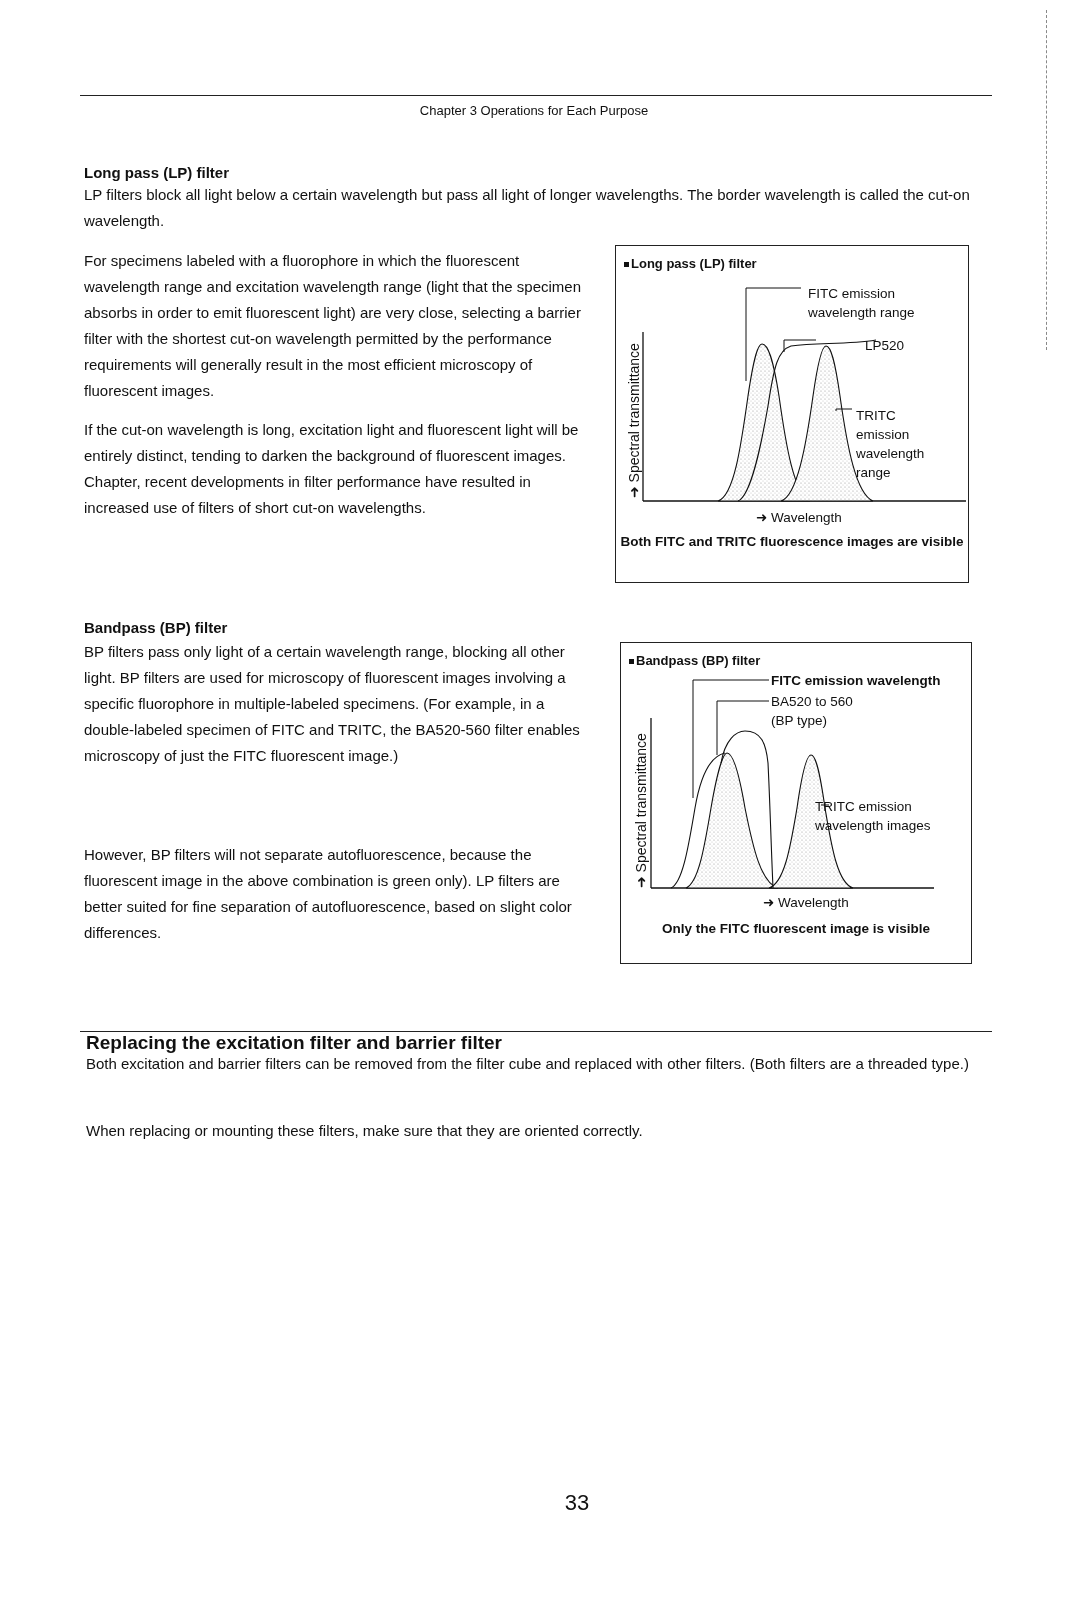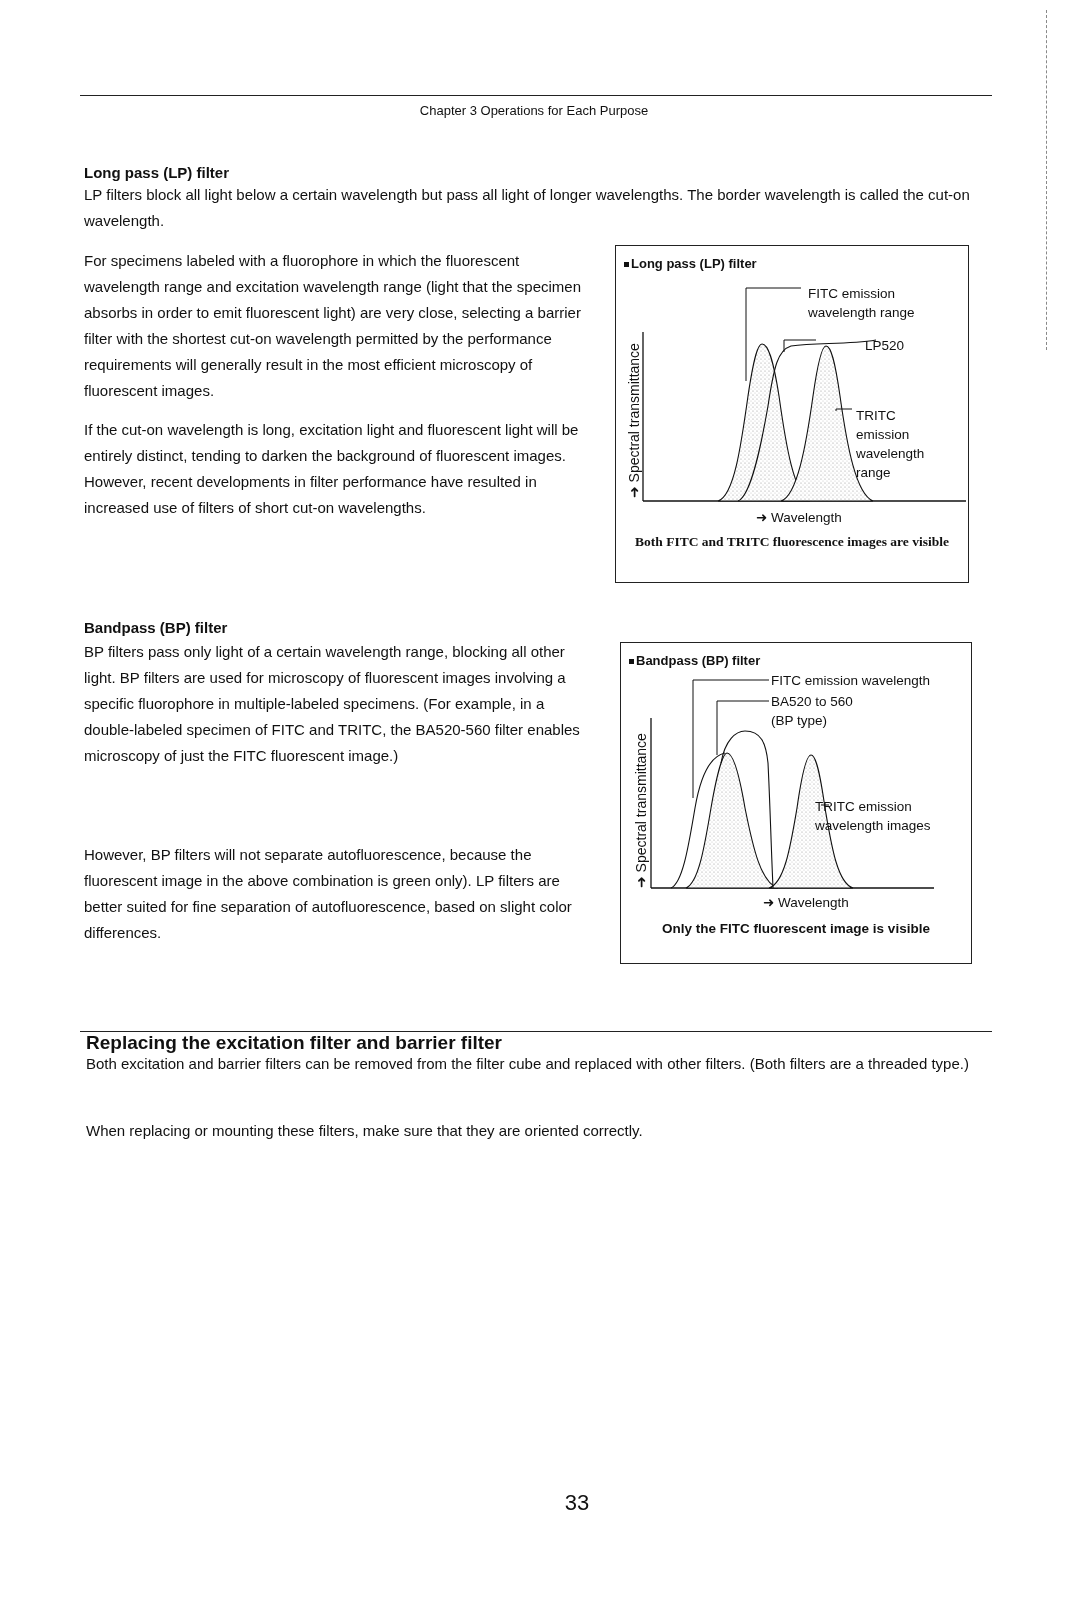--- a/index.html
+++ b/index.html
@@ -22,21 +22,21 @@
 </style>
 </head>
 <body>
 
 <div class="abs running-head">Chapter 3   Operations for Each Purpose</div>
 <div class="abs rule" style="left:80px; width:912px; top:95px;"></div>
 
 <div class="abs h-sub" style="left:84px; top:164px;">Long pass (LP) filter</div>
 <p class="abs para" style="left:84px; top:182px; width:900px;">LP filters block all light below a certain wavelength but pass all light of longer wavelengths. The border wavelength is called the cut-on wavelength.</p>
 <p class="abs para" style="left:84px; top:248px; width:510px;">For specimens labeled with a fluorophore in which the fluorescent wavelength range and excitation wavelength range (light that the specimen absorbs in order to emit fluorescent light) are very close, selecting a barrier filter with the shortest cut-on wavelength permitted by the performance requirements will generally result in the most efficient microscopy of fluorescent images.</p>
-<p class="abs para" style="left:84px; top:417px; width:500px;">If the cut-on wavelength is long, excitation light and fluorescent light will be entirely distinct, tending to darken the background of fluorescent images. However, recent developments in filter performance have resulted in increased use of filters of short cut-on wavelengths.</p>
+<p class="abs para" style="left:84px; top:417px; width:500px;">If the cut-on wavelength is long, excitation light and fluorescent light will be entirely distinct, tending to darken the background of fluorescent images. Chapter, recent developments in filter performance have resulted in increased use of filters of short cut-on wavelengths.</p>
 
 <div class="abs figbox" style="left:615px; top:245px; width:352px; height:336px;">
   <div class="figtitle"><span class="sq"></span><span>Long pass (LP) filter</span></div>
   <svg width="352" height="336">
     <defs>
       <pattern id="dots1" width="4" height="4" patternUnits="userSpaceOnUse">
         <rect width="4" height="4" fill="#fff"></rect>
         <circle cx="1" cy="1" r="0.6" fill="#999"></circle>
         <circle cx="3" cy="3" r="0.5" fill="#bbb"></circle>
       </pattern>
@@ -58,21 +58,21 @@
   <div class="lbl" style="left:192px; top:38px; width:150px;">FITC emission wavelength range</div>
   <div class="lbl" style="left:205px; top:90px;margin-left:44px;">LP520</div>
   <div class="lbl" style="left:240px; top:160px;">
     <div>TRITC</div>
     <div>emission</div>
     <div>wavelength</div>
     <div>range</div>
   </div>
   <div class="ylabel" style="left:10px; top:252px;">➜ <span>Spectral transmittance</span></div>
   <div class="lbl" style="left:140px; top:262px;"><span>➜</span> <span>Wavelength</span></div>
-  <div class="figcap" style="top:286px;font-family:Liberation Serif, serif;">Both FITC and TRITC fluorescence images are visible</div>
+  <div class="figcap" style="top:286px;">Both FITC and TRITC fluorescence images are visible</div>
 </div>
 
 <div class="abs h-sub" style="left:84px; top:619px;">Bandpass (BP) filter</div>
 <p class="abs para" style="left:84px; top:639px; width:510px;">BP filters pass only light of a certain wavelength range, blocking all other light. BP filters are used for microscopy of fluorescent images involving a specific fluorophore in multiple-labeled specimens. (For example, in a double-labeled specimen of FITC and TRITC, the BA520-560 filter enables microscopy of just the FITC fluorescent image.)</p>
 <p class="abs para" style="left:84px; top:820px; width:510px;margin-top:22px;">However, BP filters will not separate autofluorescence, because the fluorescent image in the above combination is green only). LP filters are better suited for fine separation of autofluorescence, based on slight color differences.</p>
 
 <div class="abs figbox" style="left:620px; top:642px; width:350px; height:320px;">
   <div class="figtitle"><span class="sq"></span><span>Bandpass (BP) filter</span></div>
   <svg width="350" height="320">
     <defs>
@@ -90,21 +90,21 @@
     <path d="M50,245 C62,240 68,200 74,165 C80,130 90,113 104,110" fill="none" stroke="#111" stroke-width="1.1"></path>
 
     <path d="M148,245 C164,240 170,200 176,165 C181,130 186,112 190,112 C195,112 199,130 204,165 C210,200 216,240 232,245 Z" fill="url(#dots2)" stroke="#111" stroke-width="1.1"></path>
 
     <path d="M100,120 C104,97 115,88 124,88 C140,88 145,100 147,120 C149,160 150,200 152,245" fill="none" stroke="#111" stroke-width="1.1"></path>
 
     <polyline points="72,155 72,37 148,37" fill="none" stroke="#111" stroke-width="1"></polyline>
     <polyline points="96,112 96,58 148,58" fill="none" stroke="#111" stroke-width="1"></polyline>
     <polyline points="200,162 203,162 208,162" fill="none" stroke="#111" stroke-width="1"></polyline>
   </svg>
-  <div class="lbl" style="left:150px; top:28px;">FITC emission wavelength</div>
+  <div class="lbl" style="left:150px; top:28px;font-weight:bold;">FITC emission wavelength</div>
   <div class="lbl" style="left:150px; top:49px;">
     <div>BA520 to 560</div>
     <div>(BP type)</div>
   </div>
   <div class="lbl" style="left:194px; top:154px;">
     <div>TRITC emission</div>
     <div>wavelength images</div>
   </div>
   <div class="ylabel" style="left:12px; top:245px;">➜ <span>Spectral transmittance</span></div>
   <div class="lbl" style="left:142px; top:250px;"><span>➜</span> <span>Wavelength</span></div>

